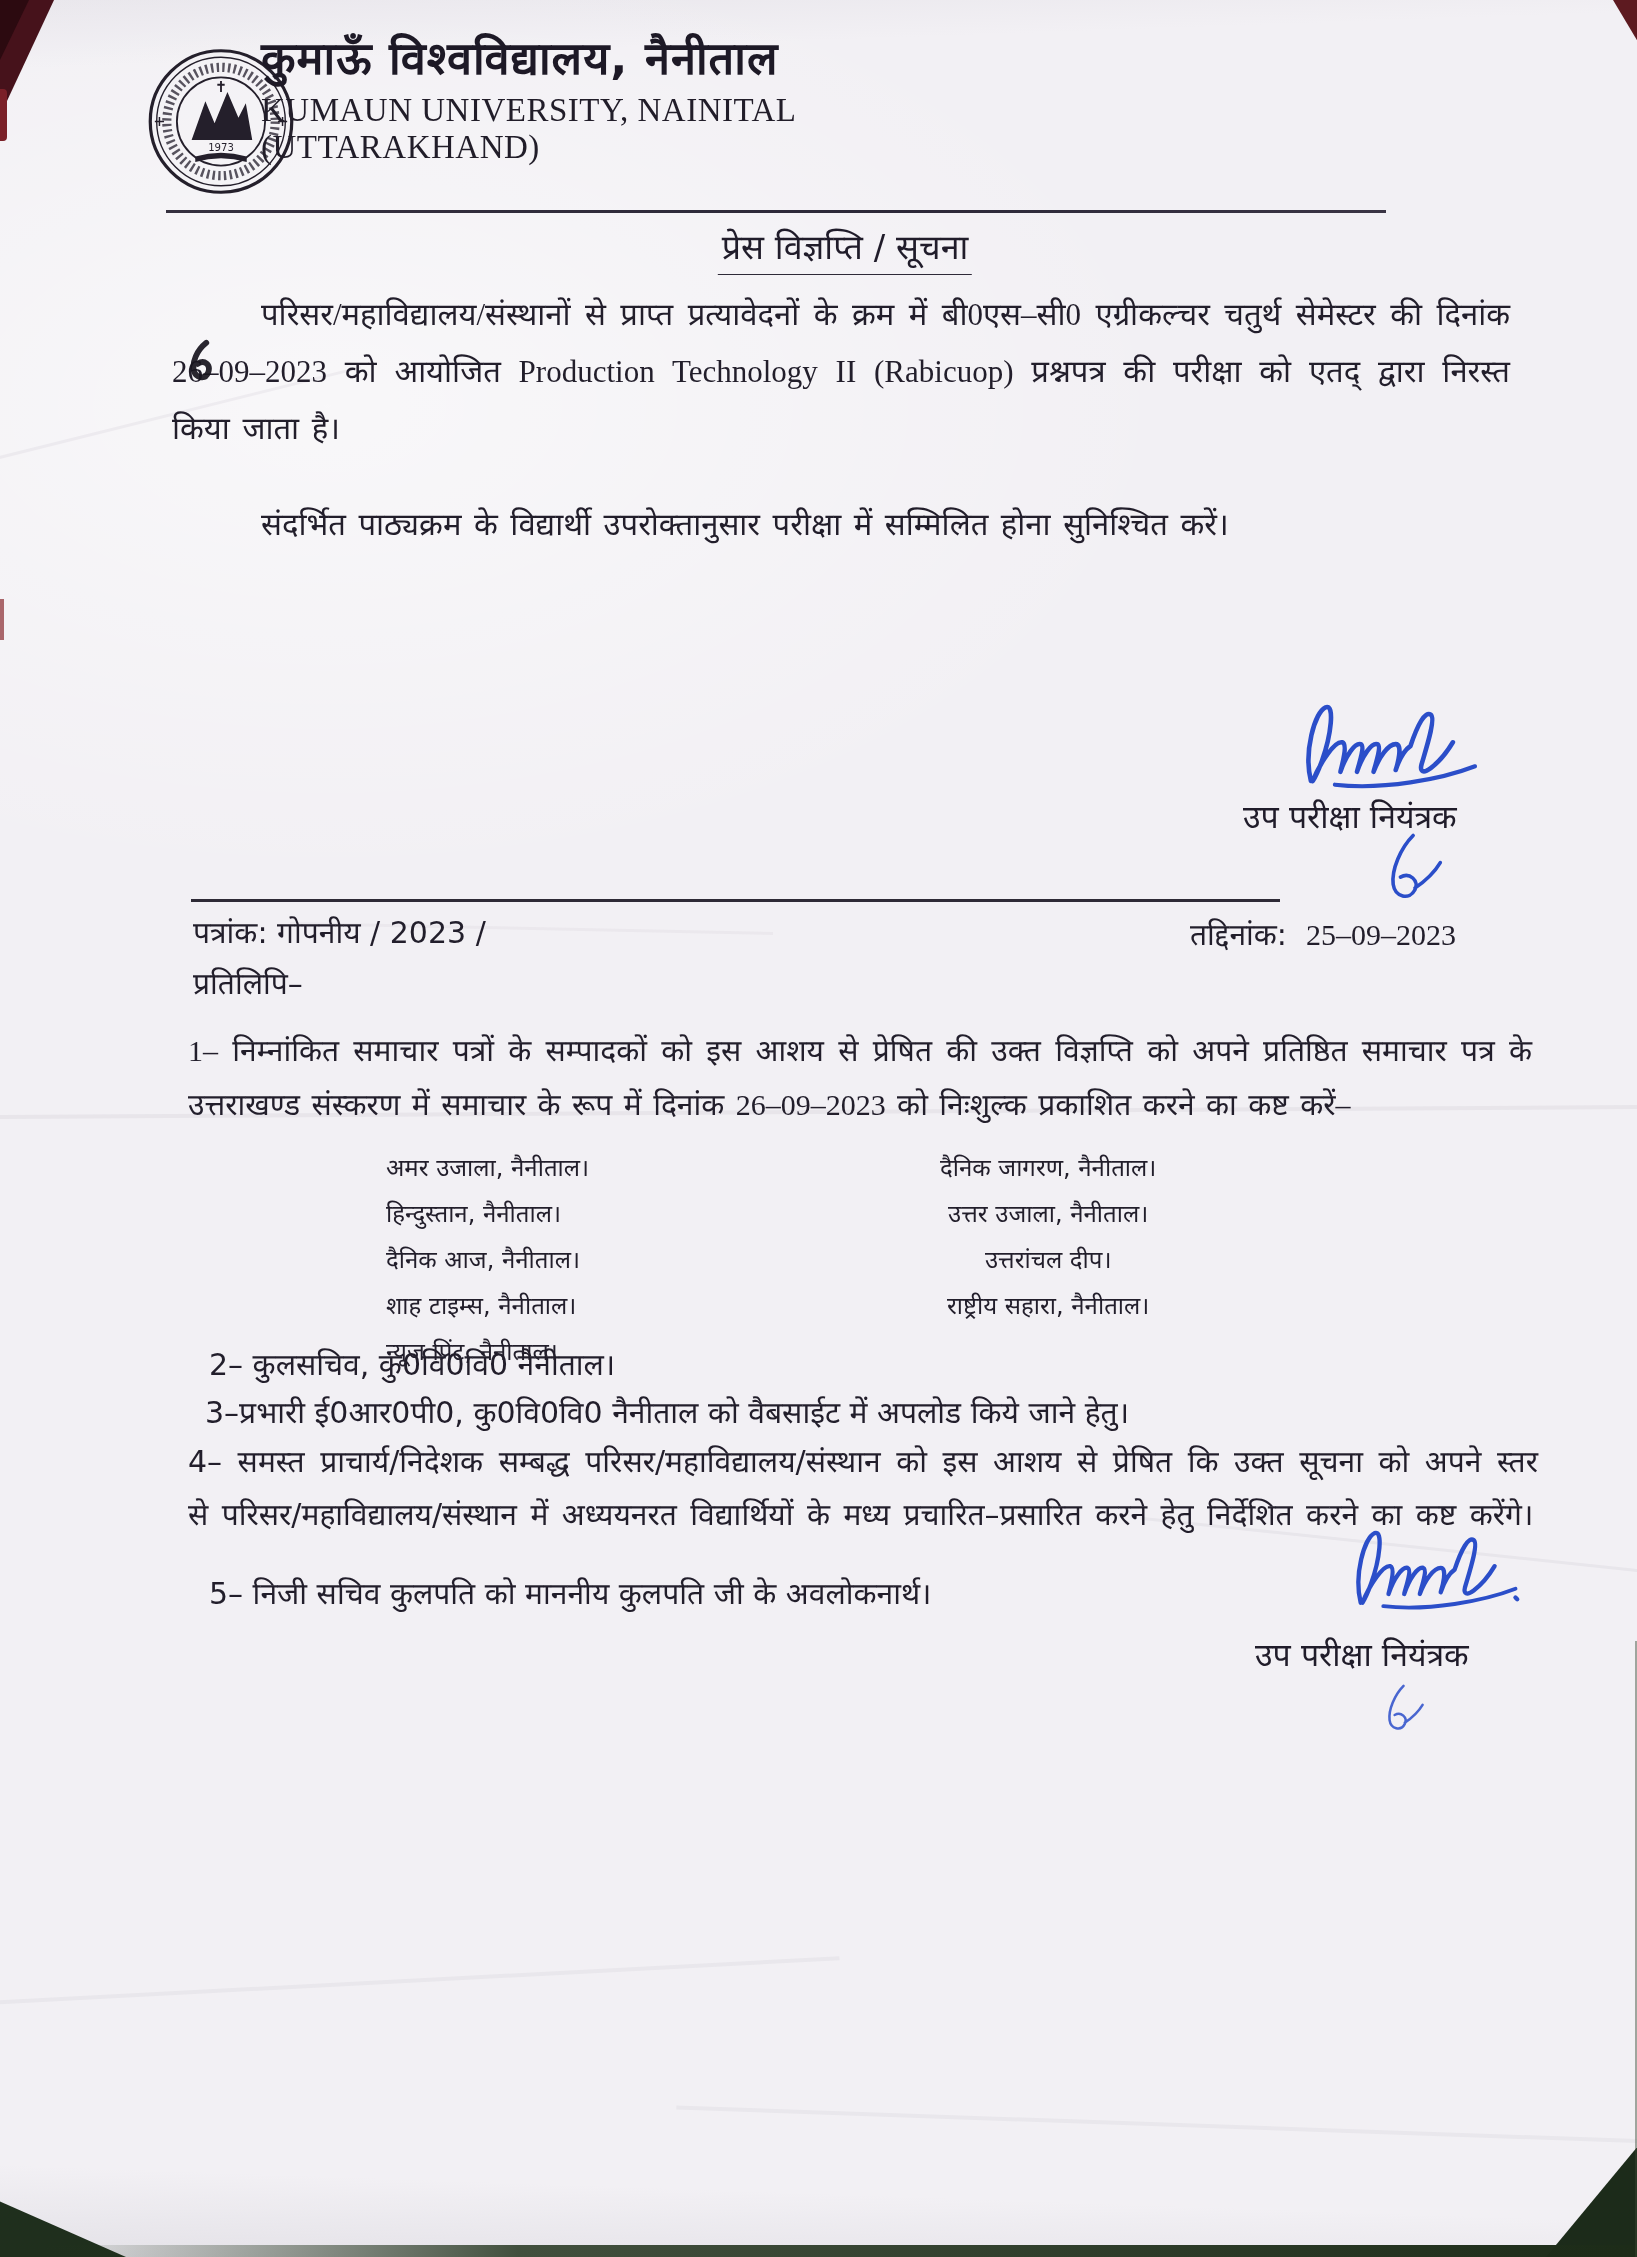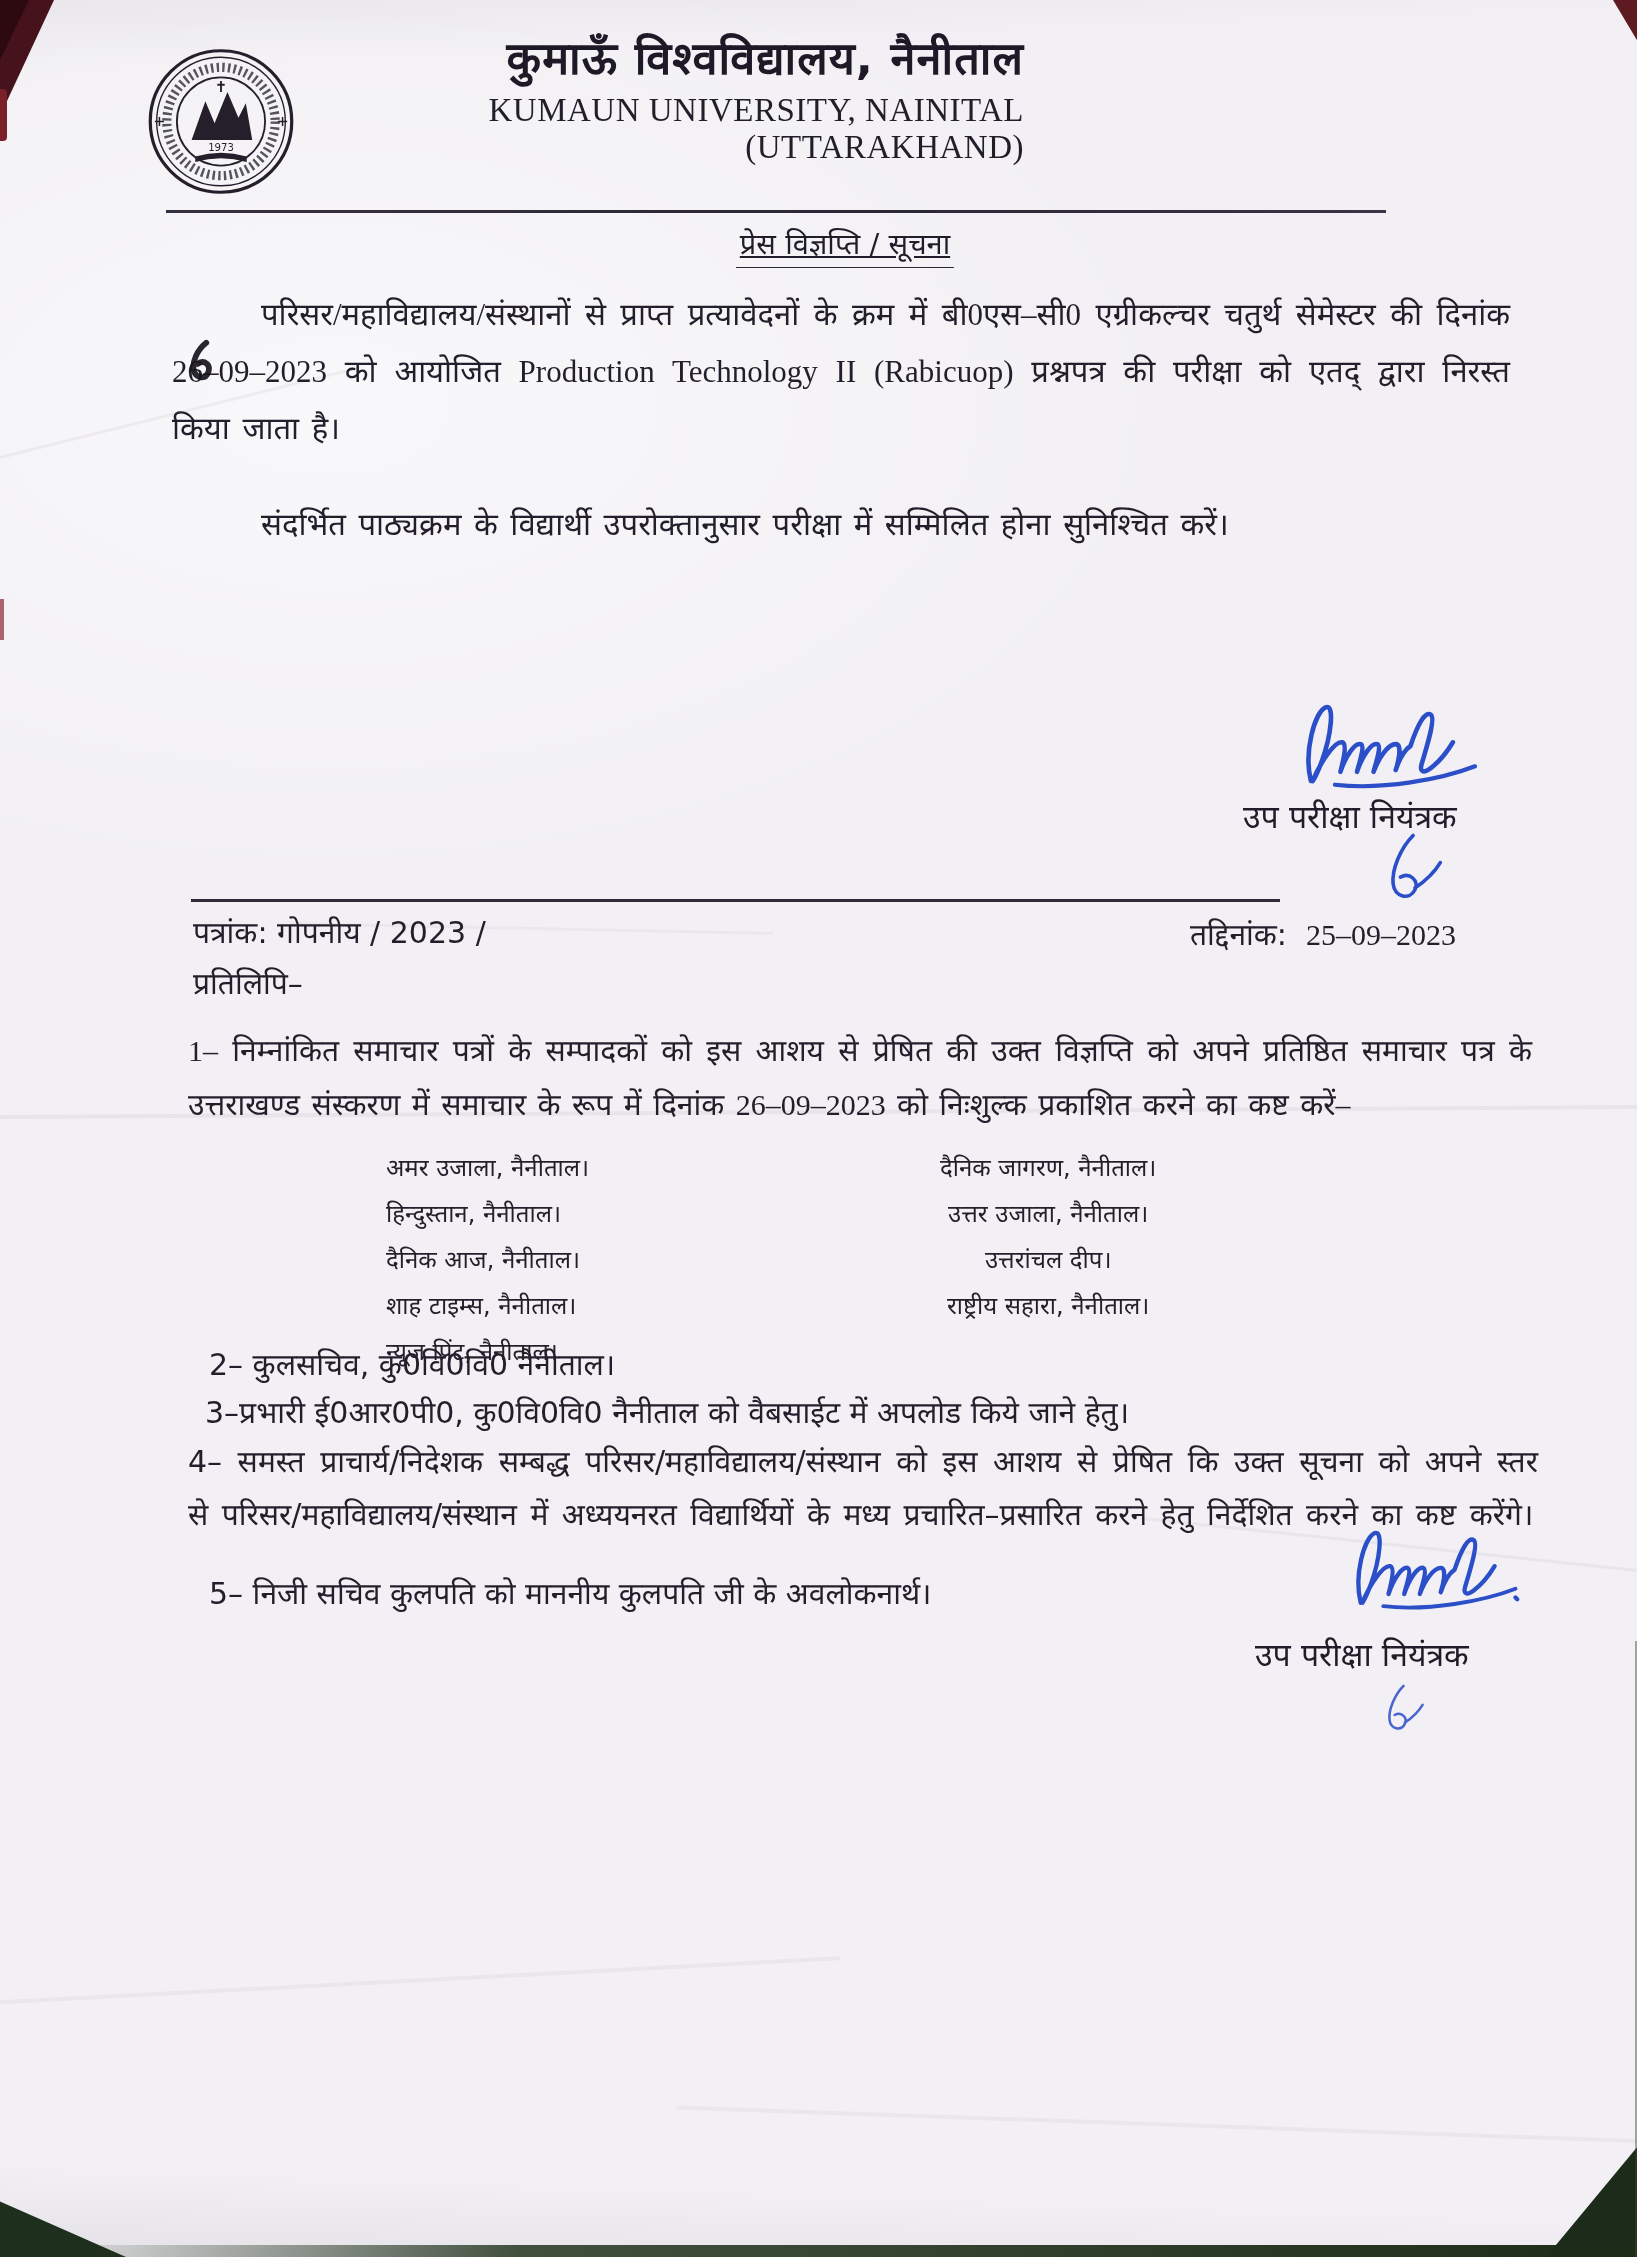--- a/index.html
+++ b/index.html
@@ -29,25 +29,25 @@
   .art.tl2{left:0;top:0;width:29px;height:60px;background:#2c0a10;clip-path:polygon(0 0,100% 0,0 100%);}
   .art.ls1{left:0;top:89px;width:6.8px;height:52px;background:#7a2028;border-radius:0 3.9px 3.9px 0;}
   .art.ls2{left:0;top:599px;width:3.9px;height:41px;background:#8a2a30;opacity:.7;}
   .art.tr{right:0;top:0;width:25px;height:42px;background:#5d1a20;clip-path:polygon(100% 0,0 0,100% 100%);}
   .art.bl{left:0;bottom:0;width:126px;height:77px;background:#1f2f1d;clip-path:polygon(0 100%,0 28%,100% 100%);}
   .art.br{right:0;bottom:0;width:92px;height:111px;background:#1c2b1a;clip-path:polygon(100% 0,100% 100%,0 100%);}
   .art.bstrip{left:39px;right:0;bottom:0;height:11.6px;background:linear-gradient(to right, rgba(36,53,31,0), rgba(36,53,31,.85) 30%, #1d2c19);}
   .art.redge{right:0;top:1641px;width:2.9px;height:616px;background:#3a4a33;opacity:.45;}
   
   .seal{position:absolute;left:143px;top:48px;width:156px;height:147px;}
-  .header-text{position:absolute;left:261px;top:33px;width:763px;text-align:right;}
+  .header-text{position:absolute;left:261px;top:33px;width:763px;text-align:left;}
   .uni-hi{font-size:45px;font-weight:bold;letter-spacing:1px;color:#1d1926;line-height:1.15;}
   .uni-en{font-family:"Liberation Serif", serif;font-size:33px;letter-spacing:0.5px;margin-top:7.7px;color:#211d29;}
   .header-rule{position:absolute;left:166px;top:210px;width:1220px;height:2.9px;background:linear-gradient(to right,#35303f,#2c2838 60%,#3a3444);}
-  .doc-title{position:absolute;left:845px;top:223px;transform:translateX(-50%);font-size:29px;color:#201c2a;border-bottom:1.9px solid #2e2a38;padding:0 3.9px 4.8px 3.9px;white-space:nowrap;text-decoration:underline;}
+  .doc-title{position:absolute;left:845px;top:223px;transform:translateX(-50%);font-size:34px;color:#201c2a;border-bottom:1.9px solid #2e2a38;padding:0 3.9px 4.8px 3.9px;white-space:nowrap;}
   
   .body-block{position:absolute;left:172px;top:286px;width:1338px;}
   .body-block p{margin:0;font-size:31px;line-height:57px;text-align:justify;text-indent:89px;word-spacing:4.8px;font-family:"Liberation Serif","DejaVu Sans",sans-serif;color:#221e2b;}
   .body-block p + p{margin-top:39px;}
   .pen-date{position:relative;display:inline-block;text-indent:0;}
   .pen-date svg{position:absolute;left:15.4px;top:-3.9px;}
   
   .sig{position:absolute;}
   .sig svg{display:block;}
   .sig-title{position:absolute;font-size:32px;color:#201c2a;white-space:nowrap;}

